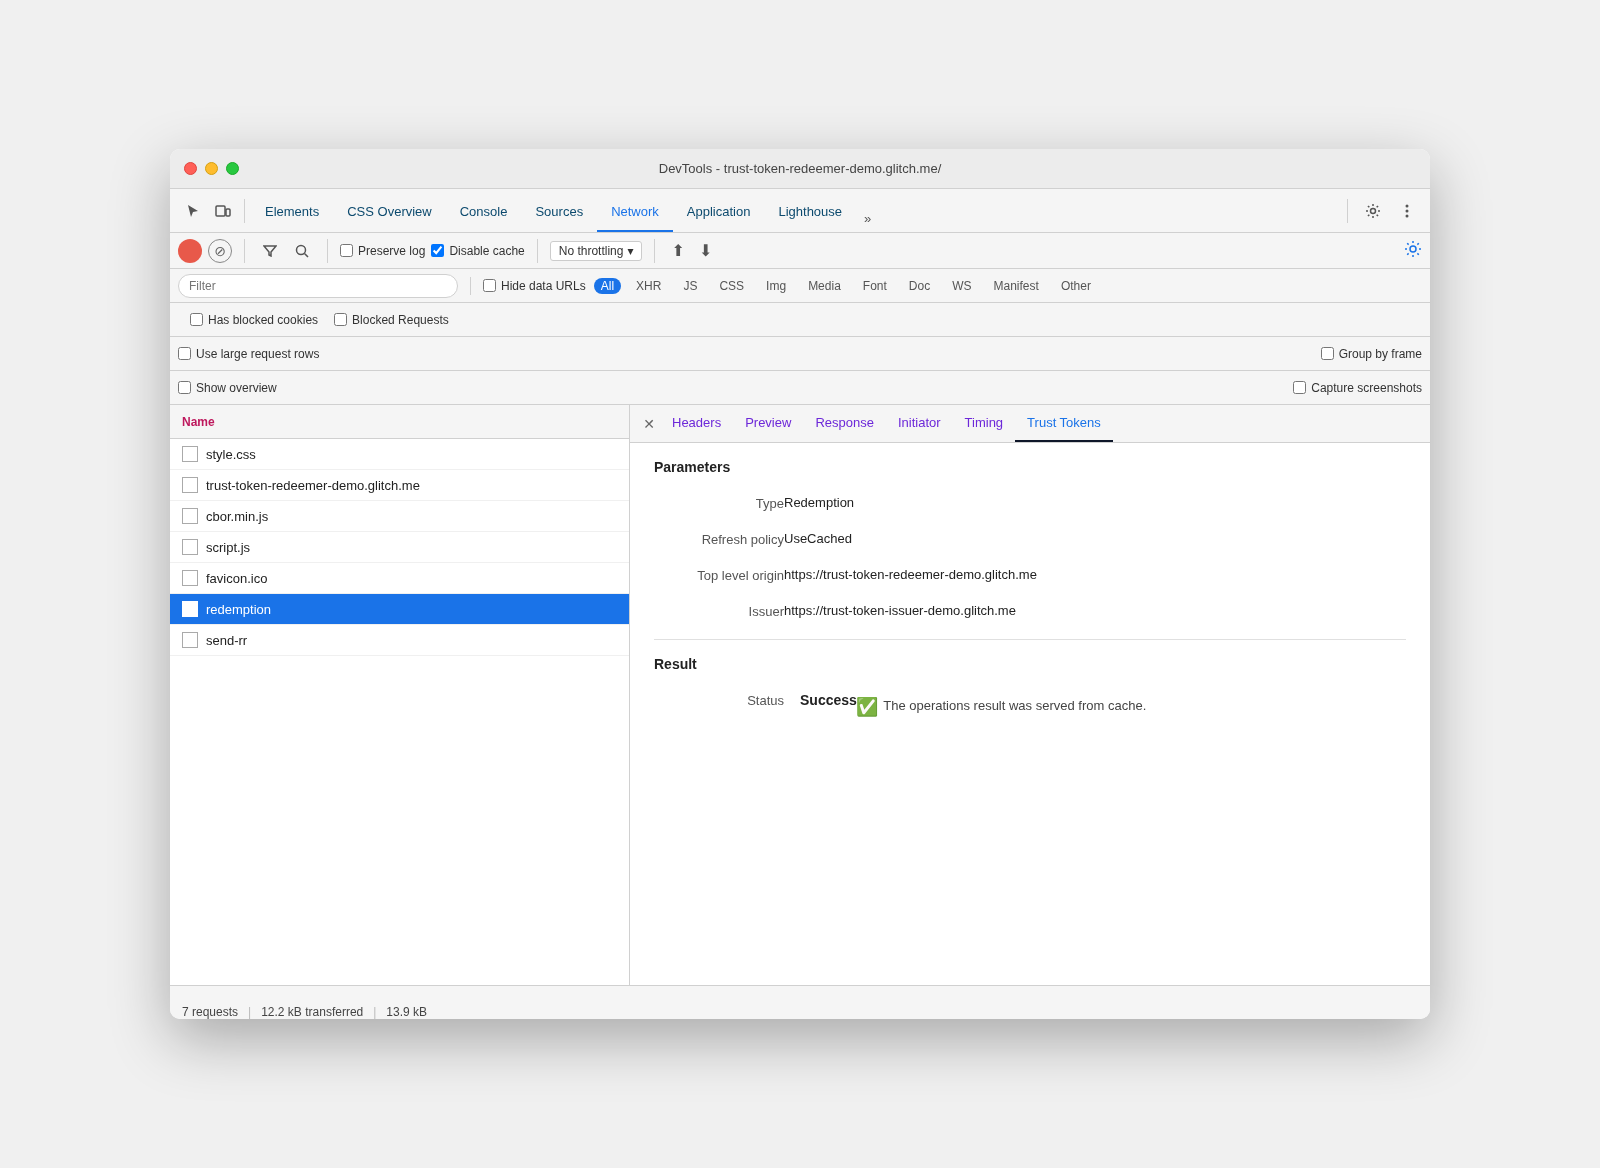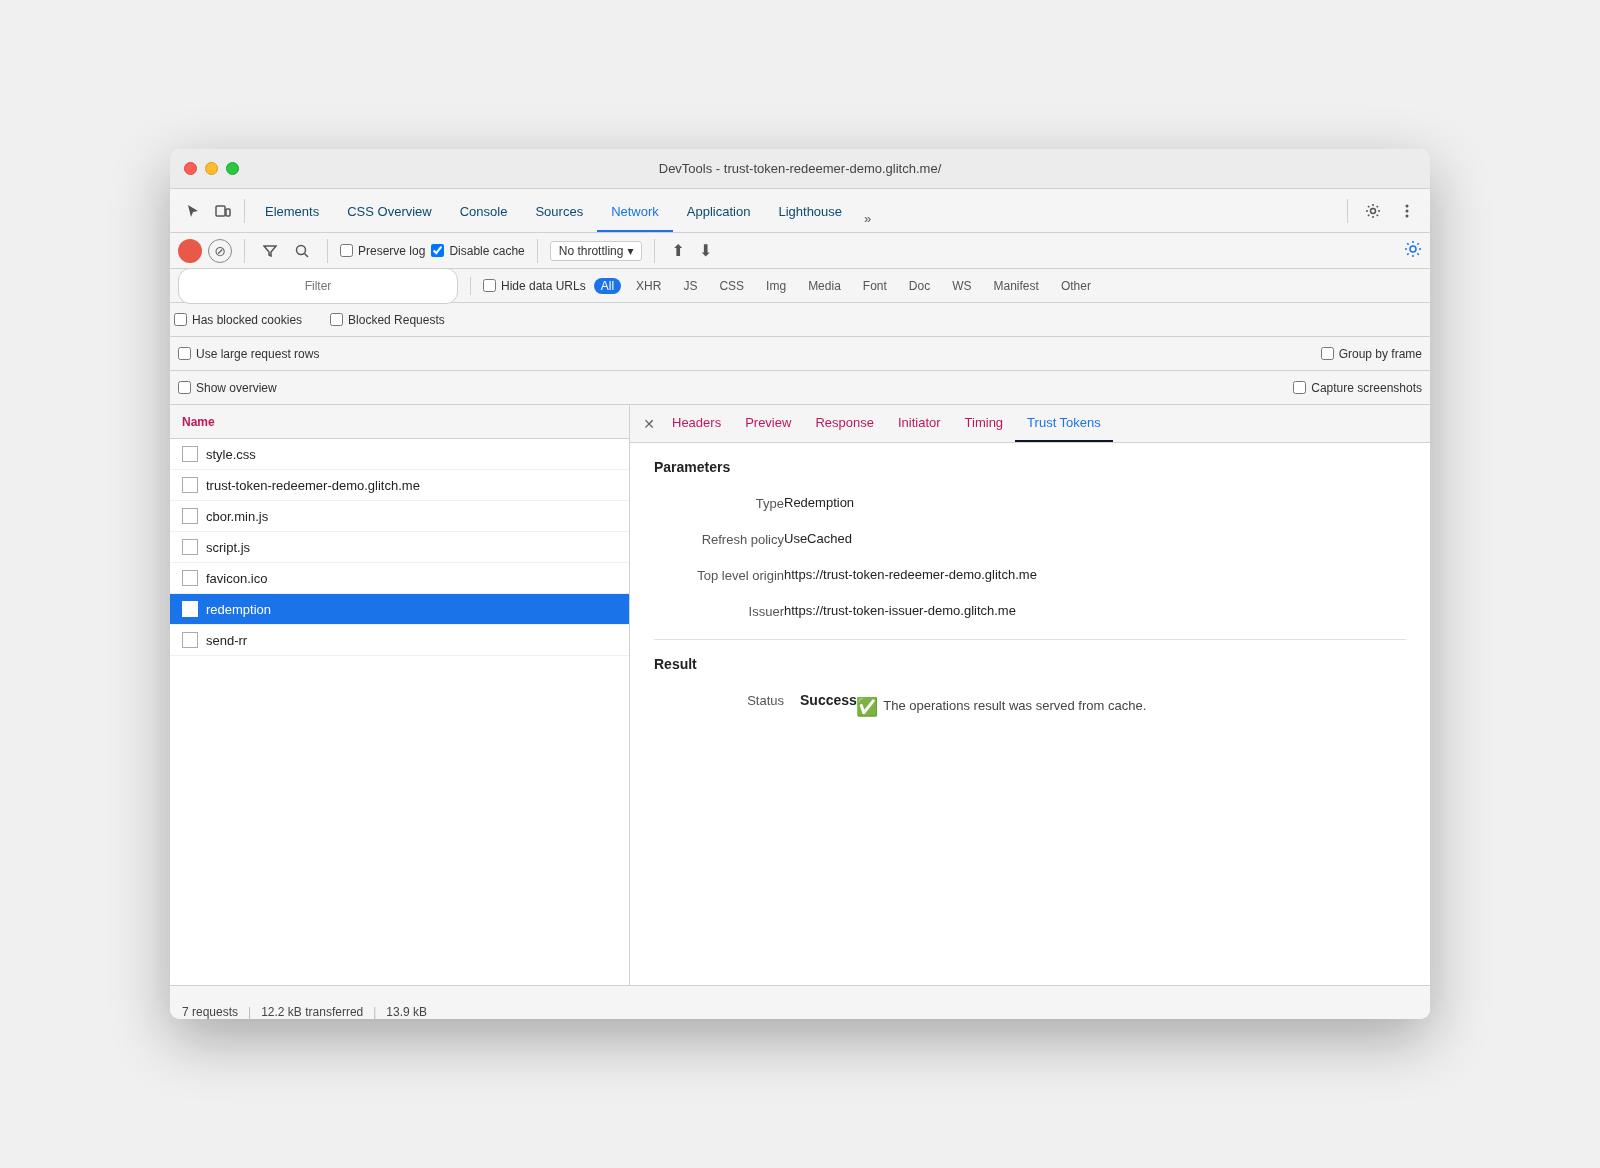--- a/index.html
+++ b/index.html
@@ -189,28 +189,27 @@
       background: #f5f5f5;
       border-bottom: 1px solid #d0d0d0;
       display: flex;
       align-items: center;
       padding: 4px 8px;
       height: 34px;
       gap: 8px;
     }
     .filter-input {
       flex: 0 0 280px;
-      height: 36px;
+      height: 24px;
       border: 1px solid #d0d0d0;
       border-radius: 12px;
       padding: 0 10px;
       font-size: 12px;
       background: white;
       outline: none;
-      text-align: center;
     }
     .filter-chip {
       display: flex;
       align-items: center;
       gap: 5px;
       font-size: 12px;
       color: #333;
       cursor: pointer;
       white-space: nowrap;
     }
@@ -233,23 +232,23 @@
       background: #1a73e8;
       color: white;
       border-radius: 10px;
     }
     
     .options-bar {
       background: #f5f5f5;
       border-bottom: 1px solid #d0d0d0;
       display: flex;
       align-items: center;
-      padding: 4px 4px;
+      padding: 4px 20px;
       height: 34px;
-      gap: 28px;
+      gap: 16px;
     }
     .options-bar-right {
       margin-left: auto;
       display: flex;
       gap: 32px;
     }
     .options-bar2 {
       background: #f5f5f5;
       border-bottom: 1px solid #d0d0d0;
       display: flex;
@@ -330,21 +329,21 @@
       width: 22px; height: 22px;
       border: none; background: transparent;
       cursor: pointer;
       font-size: 14px;
       color: #666;
       display: flex; align-items: center; justify-content: center;
     }
     .detail-tab {
       padding: 6px 12px;
       font-size: 13px;
-      color: #be185d;
+      color: #6d28d9;
       cursor: pointer;
       height: 100%;
       display: flex;
       align-items: center;
       border-bottom: 2px solid transparent;
     }
     .detail-tab.active {
       color: #1a73e8;
       border-bottom: 2px solid #0f172a;
     }

